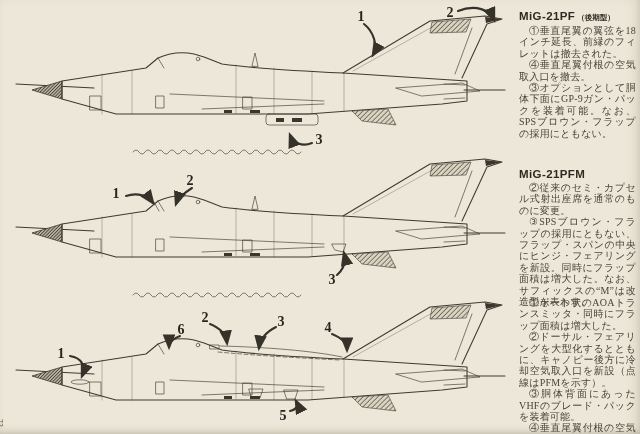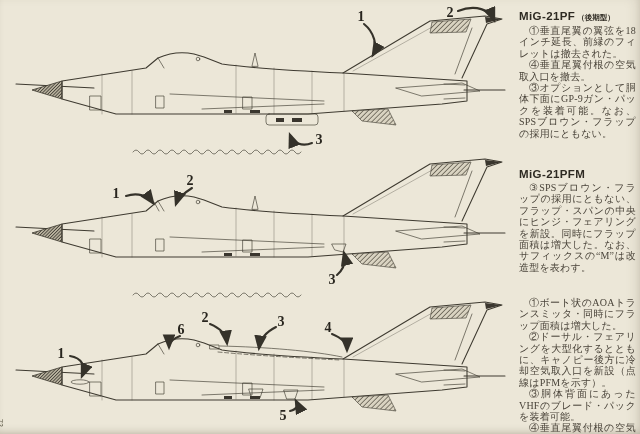--- a/index.html
+++ b/index.html
@@ -153,20 +153,21 @@
 
   <div class="note" style="top:10px">
     <h3><span>MiG-21PF</span><span class="sub">（後期型）</span></h3>
     <p>①垂直尾翼の翼弦を18インチ延長、前縁のフィレットは撤去された。</p>
     <p>④垂直尾翼付根の空気取入口を撤去。</p>
     <p>③オプションとして胴体下面にGP-9ガン・パックを装着可能。なお、SPSブロウン・フラップの採用にともない。</p>
   </div>
 
   <div class="note" style="top:168px">
     <h3><span>MiG-21PFM</span><span class="sub"></span></h3>
+    <p>②従来のセミ・カプセル式射出座席を通常のものに変更。</p>
     <p>③SPSブロウン・フラップの採用にともない、フラップ・スパンの中央にヒンジ・フェアリングを新設。同時にフラップ面積は増大した。なお、サフィックスの“M”は改造型を表わす。</p>
   </div>
 
   <div class="note" style="top:297px">
     <p>①ボート状のAOAトランスミッタ・同時にフラップ面積は増大した。</p>
     <p>②ドーサル・フェアリングを大型化するとともに、キャノピー後方に冷却空気取入口を新設（点線はPFMを示す）。</p>
     <p>③胴体背面にあったVHFのブレード・パックを装着可能。</p>
     <p>④垂直尾翼付根の空気取入口を撤去。</p>
 
   </div>

